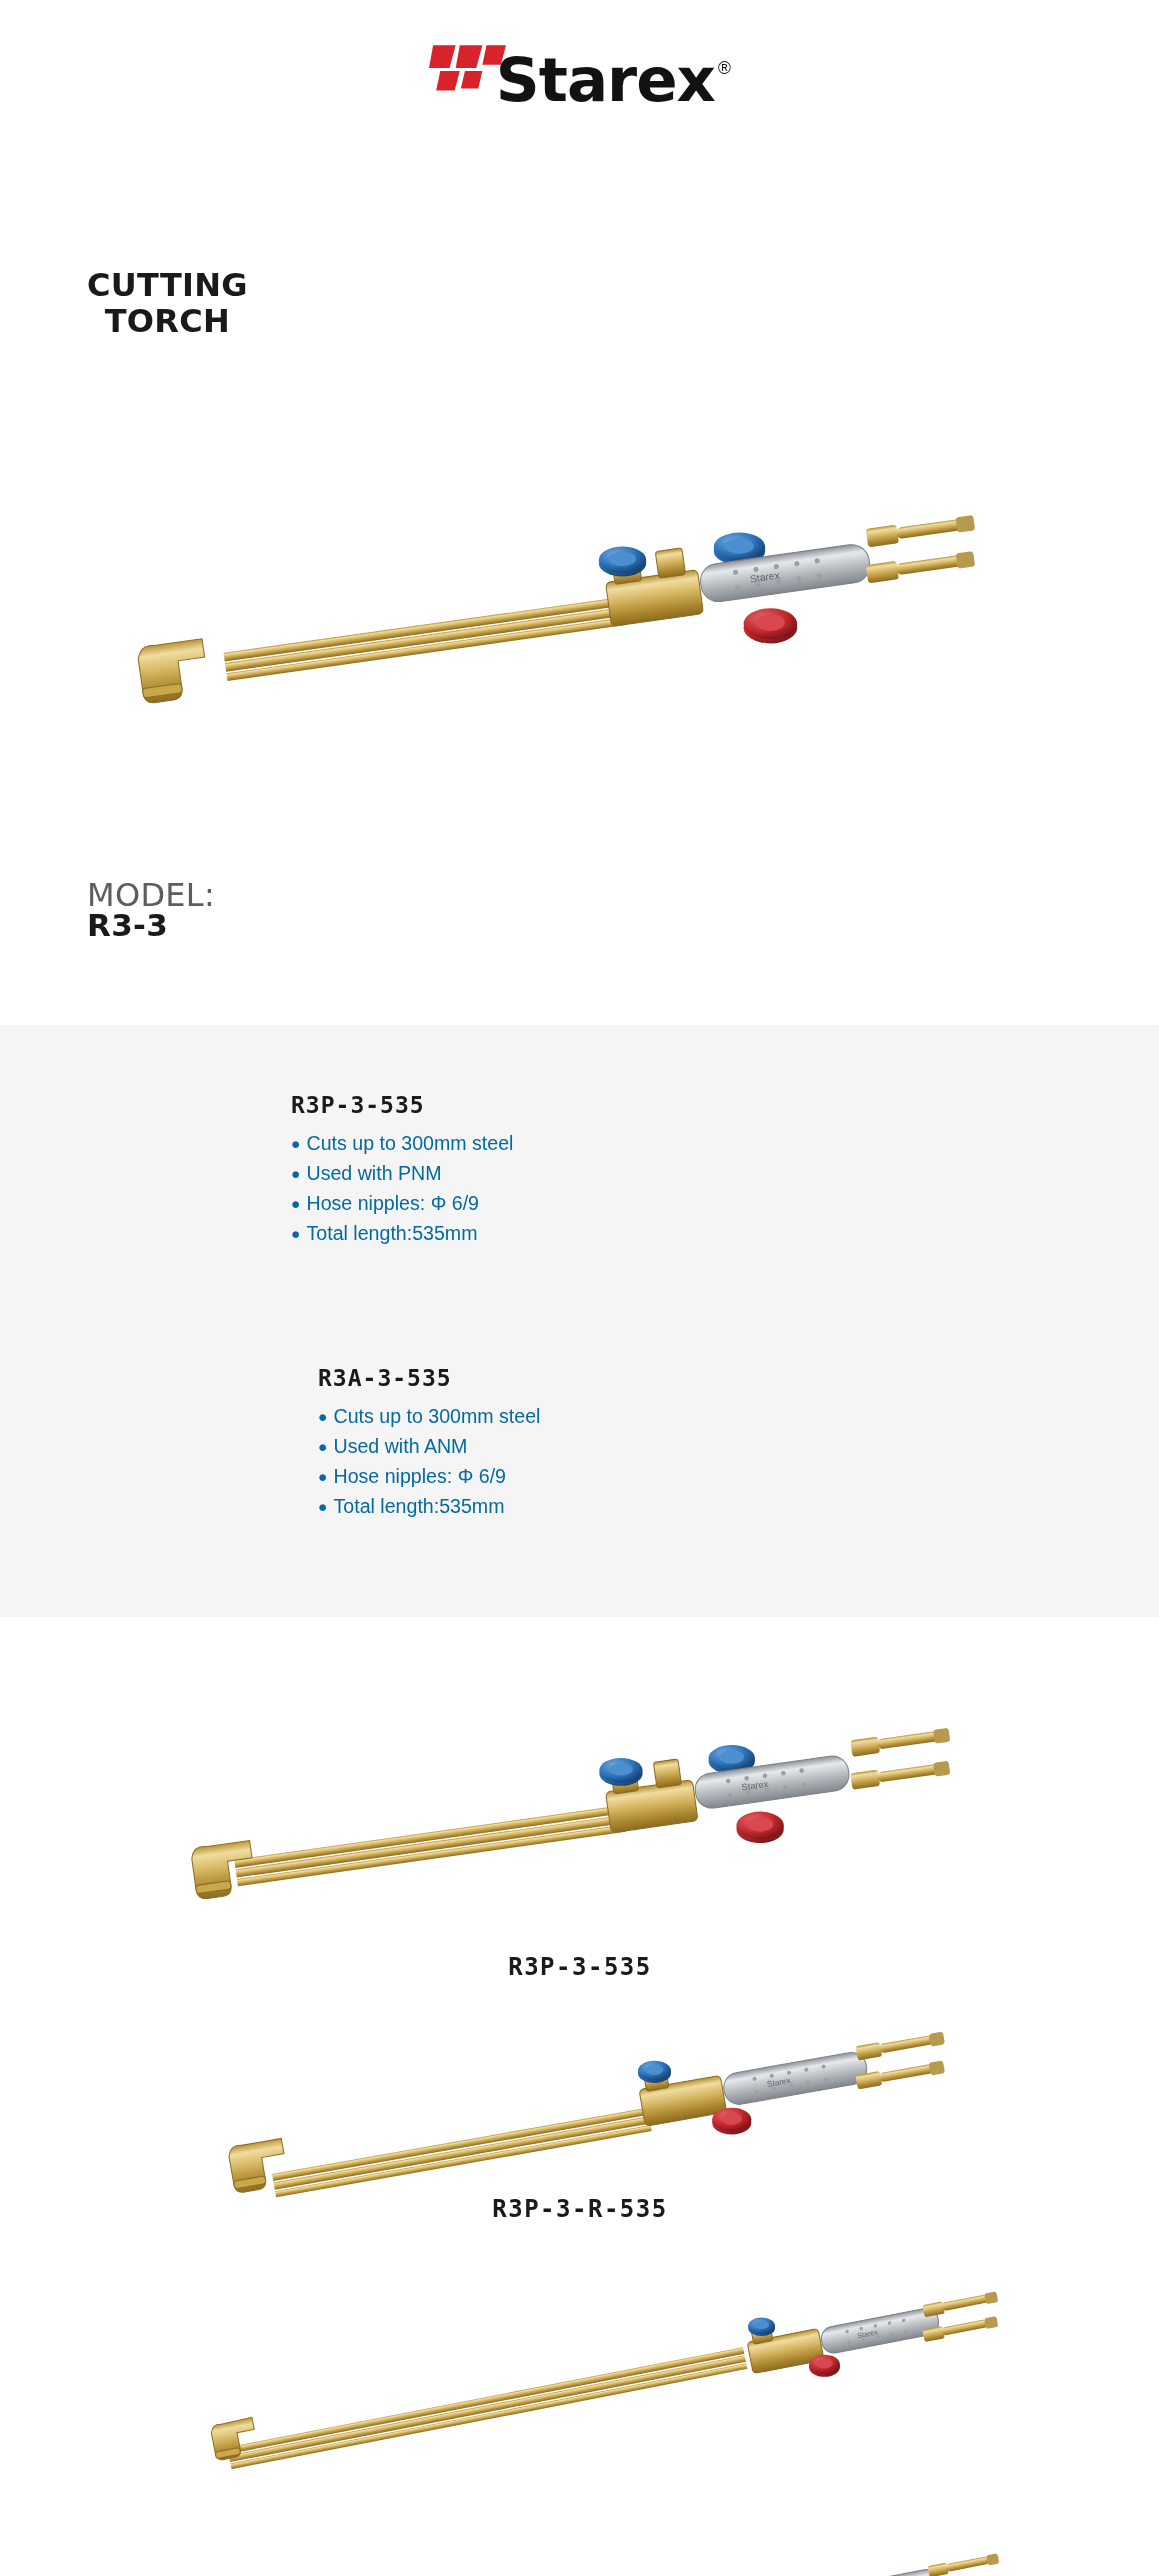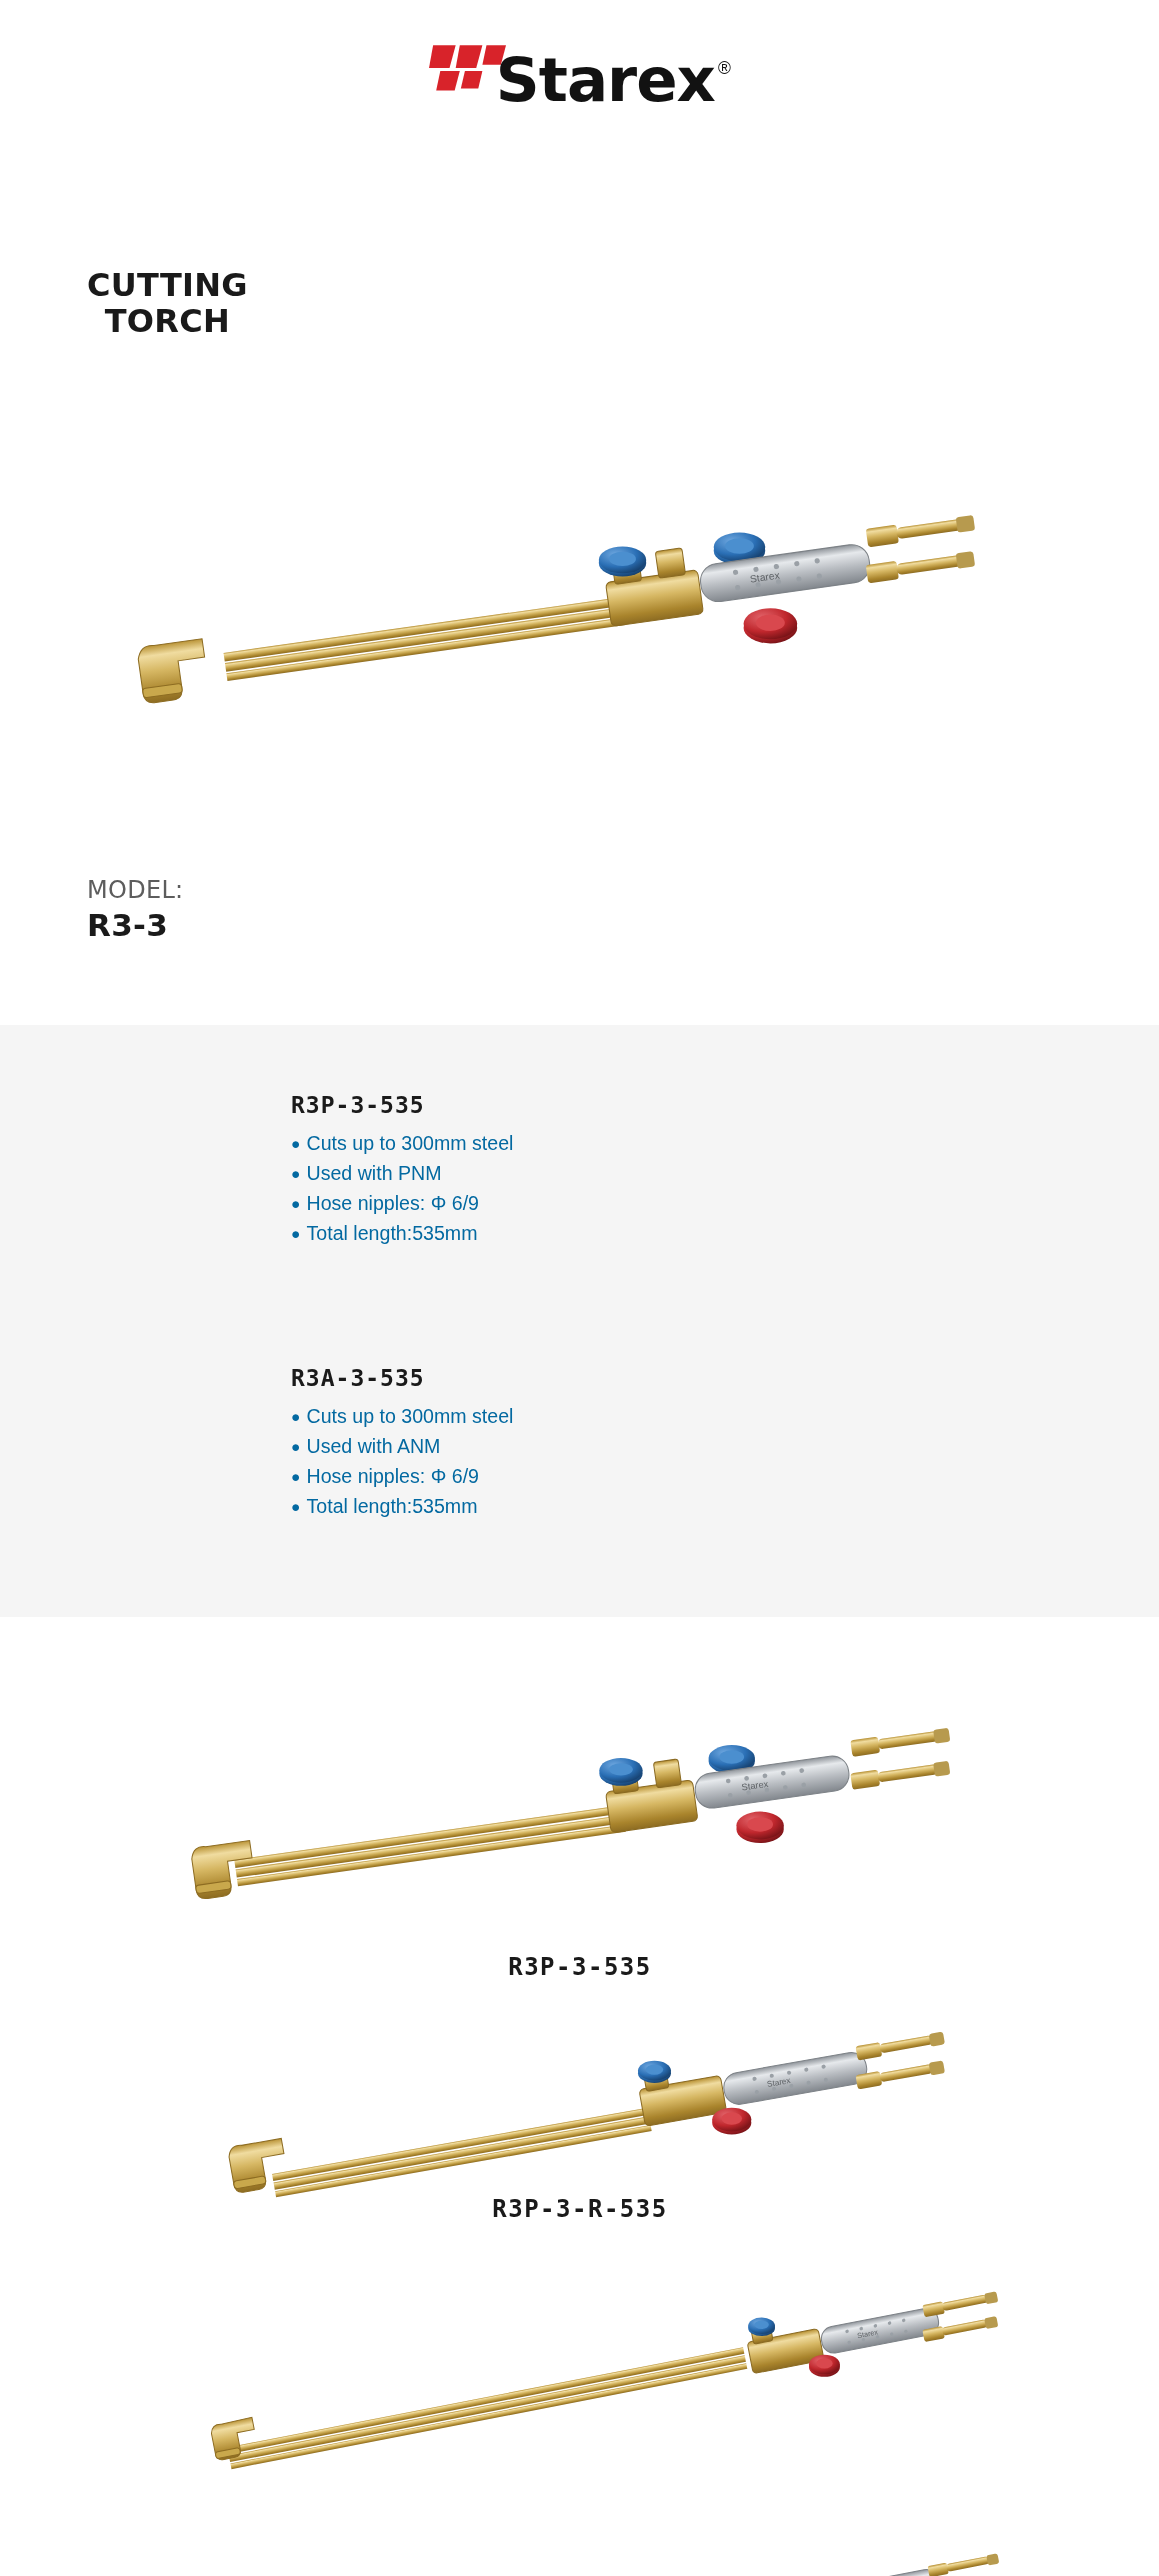--- a/index.html
+++ b/index.html
@@ -79,21 +79,21 @@
     width: 1160px;
     height: 371px;
   }
 
   
   .model-label {
     position: absolute;
     top: 876px;
     left: 87px;
     font-family: "DejaVu Sans", sans-serif;
-    font-size: 24px;
+    font-size: 32px;
     color: #5d5d5d;
     letter-spacing: 0.3px;
   }
   .model-value {
     position: absolute;
     top: 907px;
     left: 87px;
     font-family: "DejaVu Sans", sans-serif;
     font-weight: bold;
     font-size: 31px;
@@ -105,21 +105,21 @@
   .spec-panel {
     position: absolute;
     top: 1025px;
     left: 0;
     width: 1160px;
     height: 592px;
     background: #f5f5f5;
   }
   .spec-group { position: absolute; left: 291px; }
   .spec-group.g0 { top: 67px; }
-  .spec-group.g1 { top: 340px; }
+  .spec-group.g1 { top: 340px; margin-left: 27px; }
   .spec-title {
     font-family: "DejaVu Sans Mono", monospace;
     font-weight: bold;
     font-size: 23px;
     letter-spacing: 1px;
     color: #1a1a1a;
     margin-bottom: 11.3px;
   }
   .spec-item {
     font-family: Liberation Sans, sans-serif;

